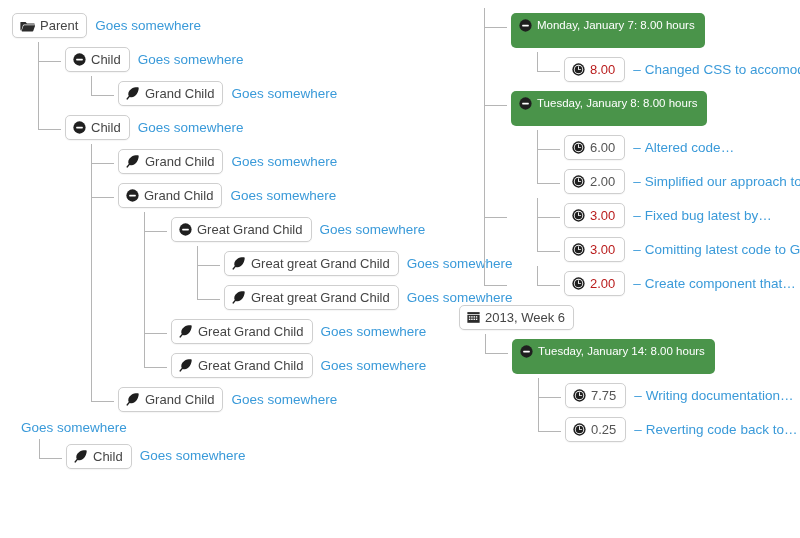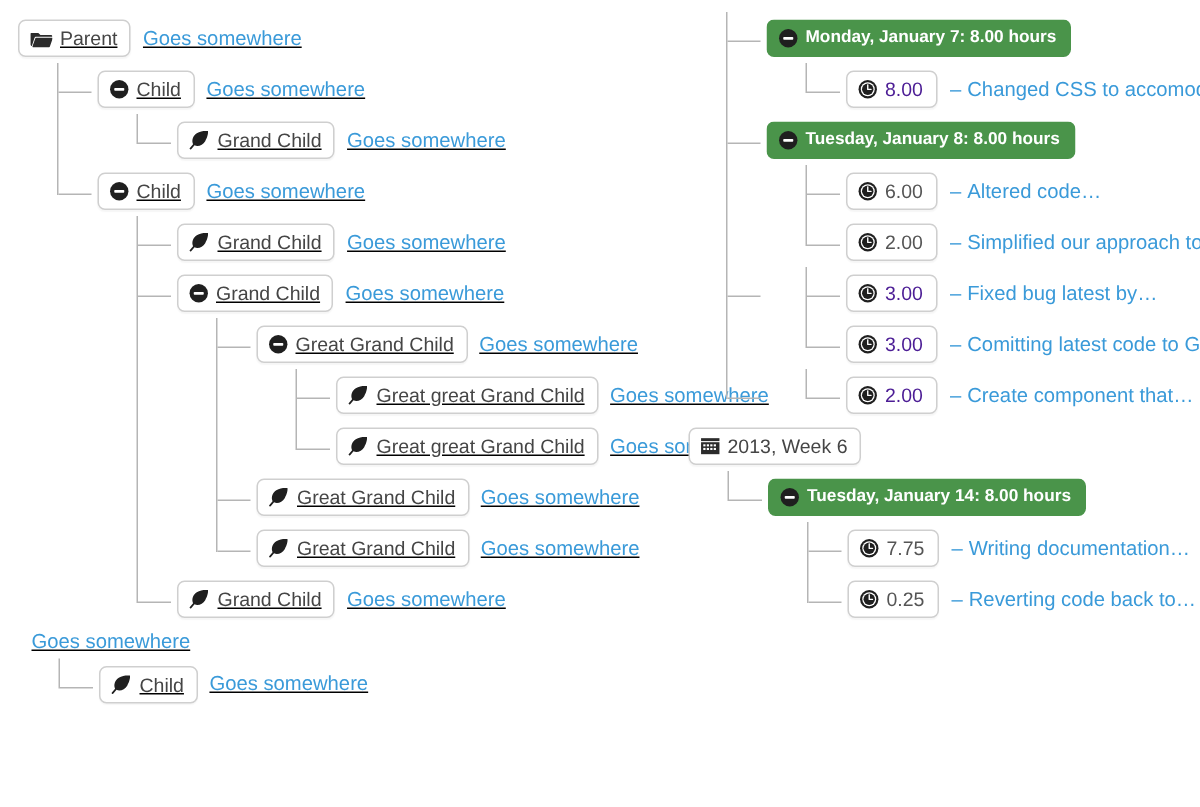--- a/index.html
+++ b/index.html
@@ -79,33 +79,33 @@
     line-height: 15px;
     box-shadow: 0 1px 1px rgba(0,0,0,0.04);
     cursor: pointer;
   }
   .chip .label { color: #454545; }
 
   .chip.badge {
     border: 1px solid transparent;
     border-radius: 5px;
     color: #ffffff;
-    font-weight: bold;
+    font-weight: normal;
     font-size: 11.5px;
-    padding: 4px 9px 4px 7px;
+    padding: 4px 9px 14px 7px;
     box-shadow: none;
   }
   .chip.badge .label { color: #ffffff; }
   .chip.badge.green  { background: #4a944a; }
   .chip.badge.orange { background: #f59c10; }
   .chip.badge.red    { background: #b94a48; }
 
   .chip.time { padding: 4px 9px 4px 7px; }
   .chip.time .label { font-size: 13px; }
-  .chip.time .label.linked { color: #4c1d95; }
+  .chip.time .label.linked { color: #b91c1c; }
   .chip.time .label.plain  { color: #555; }
 
   .link {
     margin-left: 8px;
     color: #3a9ad9;
     font-size: 13.5px;
     text-decoration: none;
     cursor: pointer;
   }
   .dash {
@@ -119,21 +119,21 @@
     text-decoration: none;
     cursor: pointer;
     margin-left: 4px;
   }
 
   
   .ico { display: inline-block; flex: 0 0 auto; line-height: 0; }
   .ico svg { display: block; }
 
   
-  #left-panel  { left: 12px;  top: 8px; width: 460px; text-decoration: underline; }
+  #left-panel  { left: 12px;  top: 8px; width: 460px; }
   #right-panel { left: 458px; top: 8px; width: 340px; }
 </style>
 </head>
 <body>
 
 <div id="page">
   <div class="tree" id="left-panel">
       <ul>
         <li>
           <div class="row">

